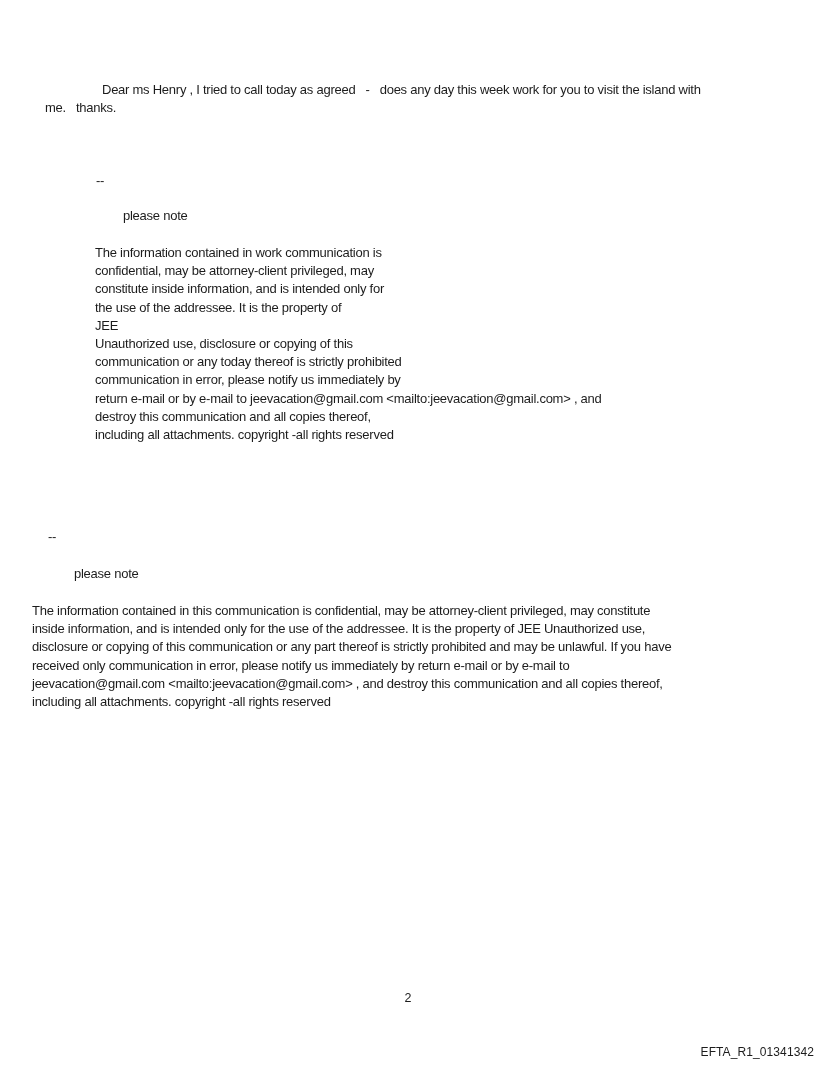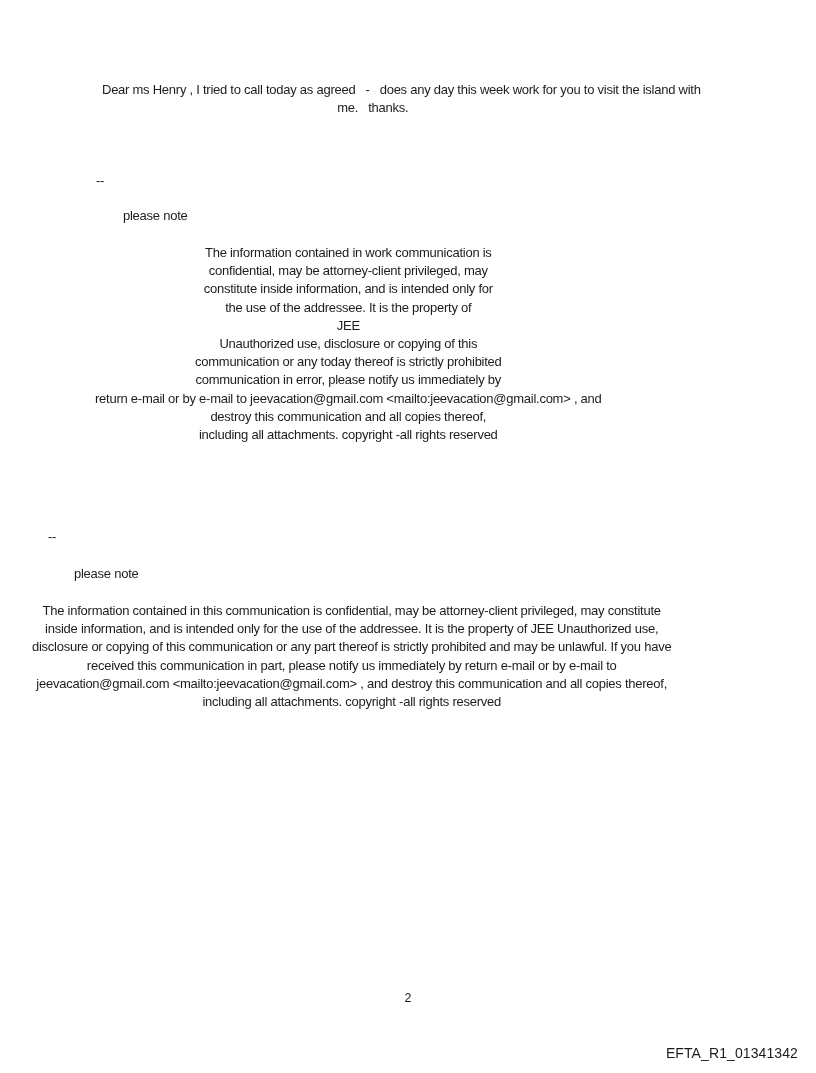--- a/index.html
+++ b/index.html
@@ -11,21 +11,21 @@
     position: relative;
     width: 816px;
     height: 1073px;
     background: #ffffff;
     font-family: "Liberation Sans", sans-serif;
     color: #1c1c1c;
     font-size: 13px;
     letter-spacing: -0.25px;
     overflow: hidden;
   }
-  .abs { position: absolute; text-align: center; }
+  .abs { position: absolute; }
   .line {
     white-space: pre;
     line-height: 18.2px;
   }
   
   .msg-indent { text-indent: 57px; }
 
   .message-block   { left: 45px;  top: 81px;  }
   .separator-1     { left: 96px;  top: 172px; }
   .note-1          { left: 123px; top: 207px; }
@@ -35,23 +35,23 @@
   .disclaimer-2    { left: 32px;  top: 602px; }
 
   .page-number {
     left: 0; right: 0;
     top: 991px;
     text-align: center;
     font-size: 12.5px;
     letter-spacing: 0;
   }
   .bates-number {
-    right: 18px;
+    right: 2px;
     top: 1045px;
-    font-size: 14px;
+    font-size: 12px;
     letter-spacing: 0.1px;
   }
 </style>
 </head>
 <body>
 
 <div class="page">
 
   <div class="abs message-block">
     <div class="line msg-indent">Dear ms Henry , I tried to call today as agreed   -   does any day this week work for you to visit the island with</div>
@@ -77,21 +77,21 @@
   </div>
 
   <div class="abs separator-2 line">--</div>
 
   <div class="abs note-2 line">please note</div>
 
   <div class="abs disclaimer-2">
     <div class="line">The information contained in this communication is confidential, may be attorney-client privileged, may constitute</div>
     <div class="line">inside information, and is intended only for the use of the addressee. It is the property of JEE Unauthorized use,</div>
     <div class="line">disclosure or copying of this communication or any part thereof is strictly prohibited and may be unlawful. If you have</div>
-    <div class="line">received this communication in part, please notify us immediately by return e-mail or by e-mail to</div>
+    <div class="line">received only communication in error, please notify us immediately by return e-mail or by e-mail to</div>
     <div class="line">jeevacation@gmail.com &lt;mailto:jeevacation@gmail.com&gt; , and destroy this communication and all copies thereof,</div>
     <div class="line">including all attachments. copyright -all rights reserved</div>
   </div>
 
   <div class="abs page-number">2</div>
 
   <div class="abs bates-number">EFTA_R1_01341342</div>
 
 </div>
 

